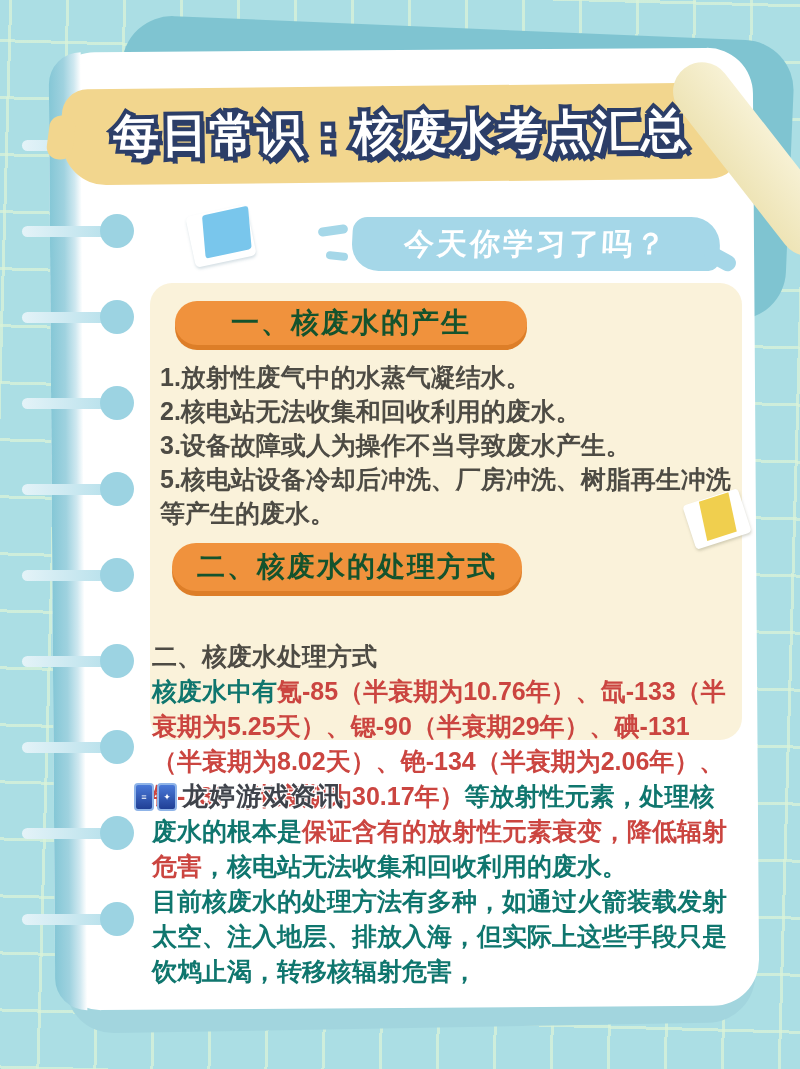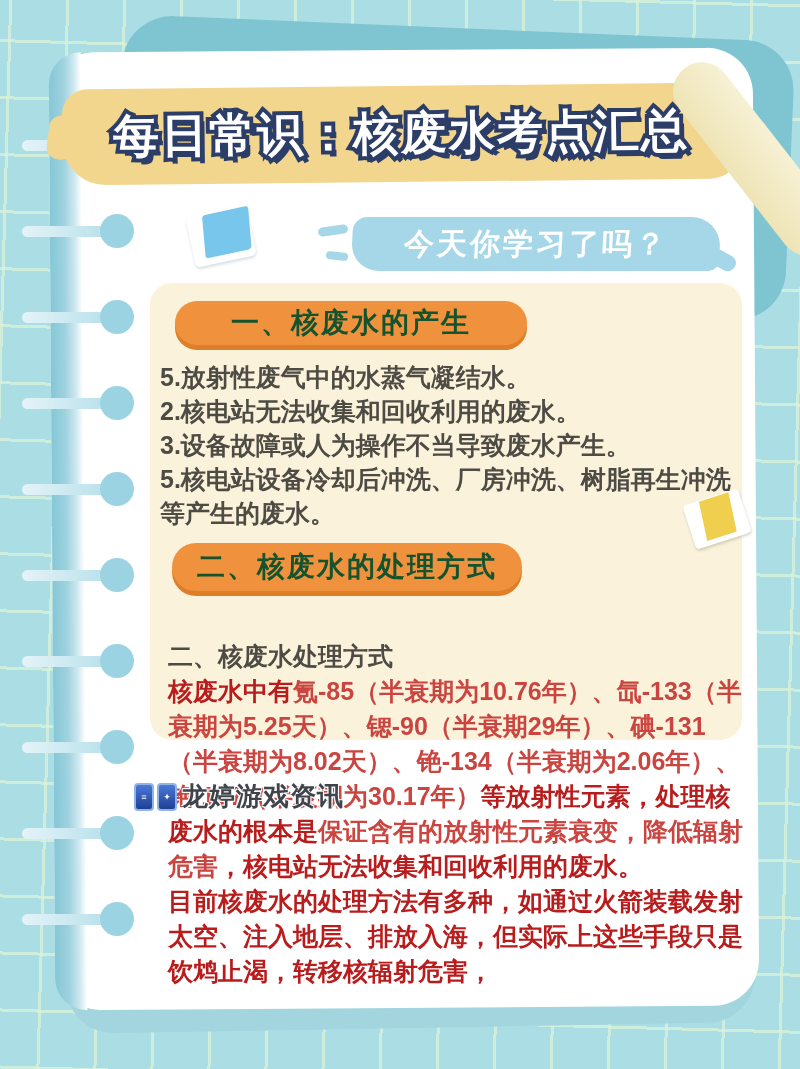--- a/index.html
+++ b/index.html
@@ -87,24 +87,24 @@
     z-index:4;background:#f0923d;border-radius:24px;
     box-shadow:0 5px 0 #dd7e28;
     display:flex;align-items:center;justify-content:center;
   }
   .badge1{left:175px;top:301px;width:352px;height:44px;}
   .badge2{left:172px;top:543px;width:350px;height:48px;text-align:right;}
   .badge span{font-size:28px;font-weight:900;color:#14532d;letter-spacing:2px;white-space:nowrap;}
   
   .list{left:160px;top:360px;width:576px;z-index:4;}
   .list .li{font-size:25px;line-height:34px;font-weight:700;color:#4d4b44;}
-  .sec2{left:168px;top:638px;width:578px;z-index:4;}
+  .sec2{left:152px;top:638px;width:578px;z-index:4;}
   .sec2 .subtitle{font-size:25px;line-height:36px;font-weight:700;color:#4d4b44;}
   .sec2 p{margin:0;font-size:25px;line-height:35px;font-weight:700;}
-  .t-dark{color:#b91c1c;}
+  .t-dark{color:#0f766e;}
   .t-red{color:#cb4540;}
   
   .watermark{left:134px;top:779px;z-index:7;display:flex;align-items:center;gap:5px;}
   .wm-icon{display:flex;gap:3px;}
   .wm-tile{width:16px;height:24px;border-radius:4px;border:2px solid #8fb4e8;
     background:linear-gradient(#4a79d8,#203f95);color:#fff;font-size:9px;font-weight:700;
     display:flex;align-items:center;justify-content:center;}
   .wm-text{font-size:26px;font-weight:700;color:#3f434b;letter-spacing:1px;white-space:nowrap;
     text-shadow:-1px -1px 0 #fff,1px -1px 0 #fff,-1px 1px 0 #fff,1px 1px 0 #fff;}
 </style>
@@ -171,21 +171,21 @@
 <div class="abs q-band">
   <span class="q-text">今天你学习了吗？</span>
 </div>
 
 <div class="abs panel"></div>
 
 <div class="abs badge badge1">
   <span>一、核废水的产生</span>
 </div>
 <div class="abs list">
-  <div class="li">5.放射性废气中的水蒸气凝结水。</div>
+  <div class="li">1.放射性废气中的水蒸气凝结水。</div>
   <div class="li">2.核电站无法收集和回收利用的废水。</div>
   <div class="li">3.设备故障或人为操作不当导致废水产生。</div>
   <div class="li">5.核电站设备冷却后冲洗、厂房冲洗、树脂再生冲洗等产生的废水。</div>
 </div>
 
 <div class="abs book-yellow">
     <div class="pages"></div>
     <div class="cover"></div>
   </div>
 

